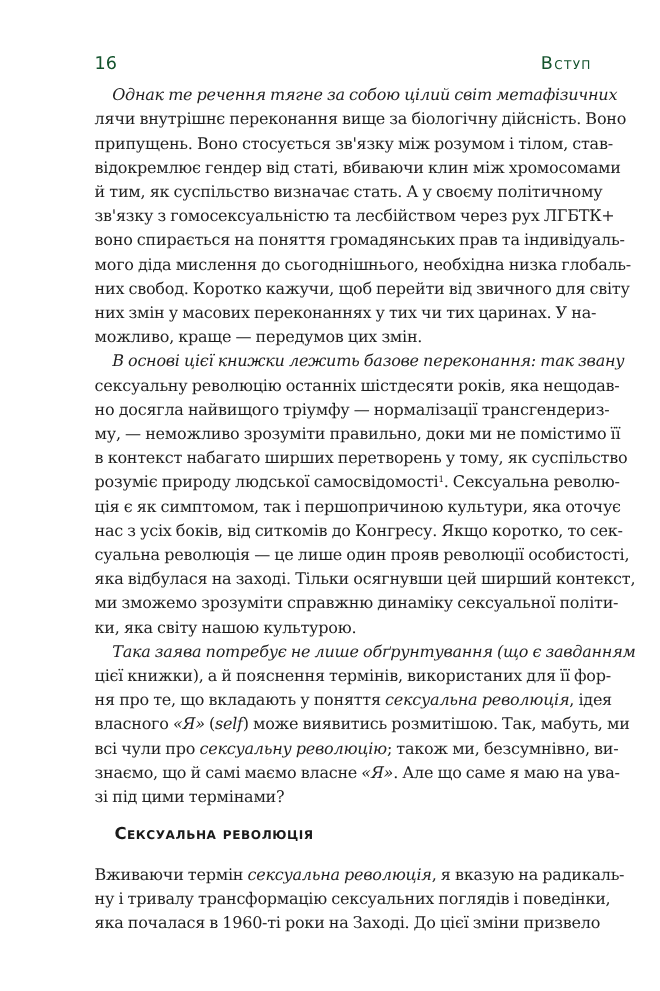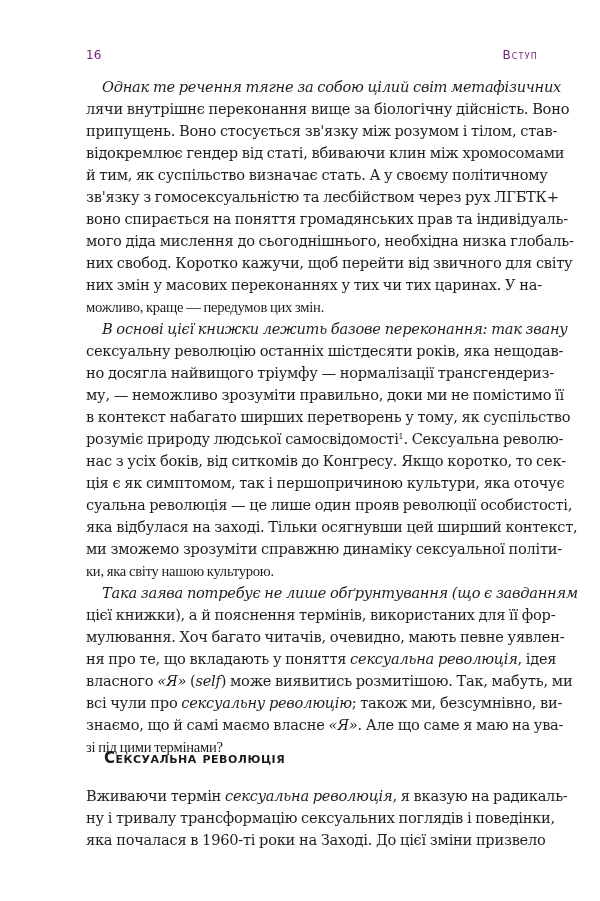--- a/index.html
+++ b/index.html
@@ -4,33 +4,33 @@
 <style>
   html, body { margin: 0; padding: 0; }
   body {
     width: 600px; height: 901px; background: #ffffff; position: relative; overflow: hidden;
     color: #1e1e1e;
     font-family: "DejaVu Serif", "Liberation Serif", serif;
   }
   .running-head {
     position: absolute; top: 48px; left: 86px; width: 452px; height: 18px;
     font-family: "DejaVu Sans", "Liberation Sans", sans-serif;
-    font-size: 12px; color: #701a75;
+    font-size: 16px; color: #14532d;
   }
   .running-head .folio { position: absolute; left: 0; top: 0; }
   .running-head .section { position: absolute; right: 0; top: 0; letter-spacing: 1.2px; font-variant: small-caps; }
   .text-block {
     position: absolute; top: 76px; left: 86px; width: 452px;
   }
   .line {
     height: 22px; line-height: 22px; font-size: 14.6px; white-space: nowrap;
     text-align: justify; text-align-last: justify; letter-spacing: -0.25px; word-spacing: -0.5px;
   }
   .line.indent { padding-left: 16px; font-style: italic; }
-  .line.last { text-align-last: left; font-family: Liberation Serif, serif; }
+  .line.last { text-align-last: left; }
   .line i { font-style: italic; }
   sup { font-size: 8px; line-height: 0; vertical-align: 5px; }
   .heading {
     position: absolute; top: 749px; left: 104px;
     font-family: "DejaVu Sans", "Liberation Sans", sans-serif; font-weight: bold;
     font-size: 15px; letter-spacing: 0.5px; font-variant: small-caps; color: #1a1a1a;
   }
   .text-block.b2 { top: 785px; }
 </style>
 </head>
@@ -57,32 +57,31 @@
     <div class="line last">можливо, краще — передумов цих змін.</div>
   </div>
 
   <div>
     <div class="line indent">В основі цієї книжки лежить базове переконання: так звану</div>
     <div class="line">сексуальну революцію останніх шістдесяти років, яка нещодав-</div>
     <div class="line">но досягла найвищого тріумфу — нормалізації трансгендериз-</div>
     <div class="line">му, — неможливо зрозуміти правильно, доки ми не помістимо її</div>
     <div class="line">в контекст набагато ширших перетворень у тому, як суспільство</div>
     <div class="line"><span>розуміє природу людської самосвідомості</span><sup>1</sup><span>. Сексуальна револю-</span></div>
+    <div class="line">ція є як симптомом, так і першопричиною культури, яка оточує</div>
     <div class="line">нас з усіх боків, від ситкомів до Конгресу. Якщо коротко, то сек-</div>
-    <div class="line">ція є як симптомом, так і першопричиною культури, яка оточує</div>
     <div class="line">суальна революція — це лише один прояв революції особистості,</div>
     <div class="line">яка відбулася на заході. Тільки осягнувши цей ширший контекст,</div>
     <div class="line">ми зможемо зрозуміти справжню динаміку сексуальної політи-</div>
     <div class="line last">ки, яка світу нашою культурою.</div>
   </div>
 
   <div>
     <div class="line indent">Така заява потребує не лише обґрунтування (що є завданням</div>
     <div class="line">цієї книжки), а й пояснення термінів, використаних для її фор-</div>
-    <div class="line">мулювання. Хоч багато читачів, очевидно, мають певне уявлен-</div>
     <div class="line"><span>ня про те, що вкладають у поняття </span><i>сексуальна революція</i><span>, ідея</span></div>
     <div class="line"><span>власного </span><i>«Я»</i><span> (</span><i>self</i><span>) може виявитись розмитішою. Так, мабуть, ми</span></div>
     <div class="line"><span>всі чули про </span><i>сексуальну революцію</i><span>; також ми, безсумнівно, ви-</span></div>
     <div class="line"><span>знаємо, що й самі маємо власне </span><i>«Я»</i><span>. Але що саме я маю на ува-</span></div>
     <div class="line last">зі під цими термінами?</div>
   </div>
 </div>
 
 <div class="heading">Сексуальна революція</div>
 

